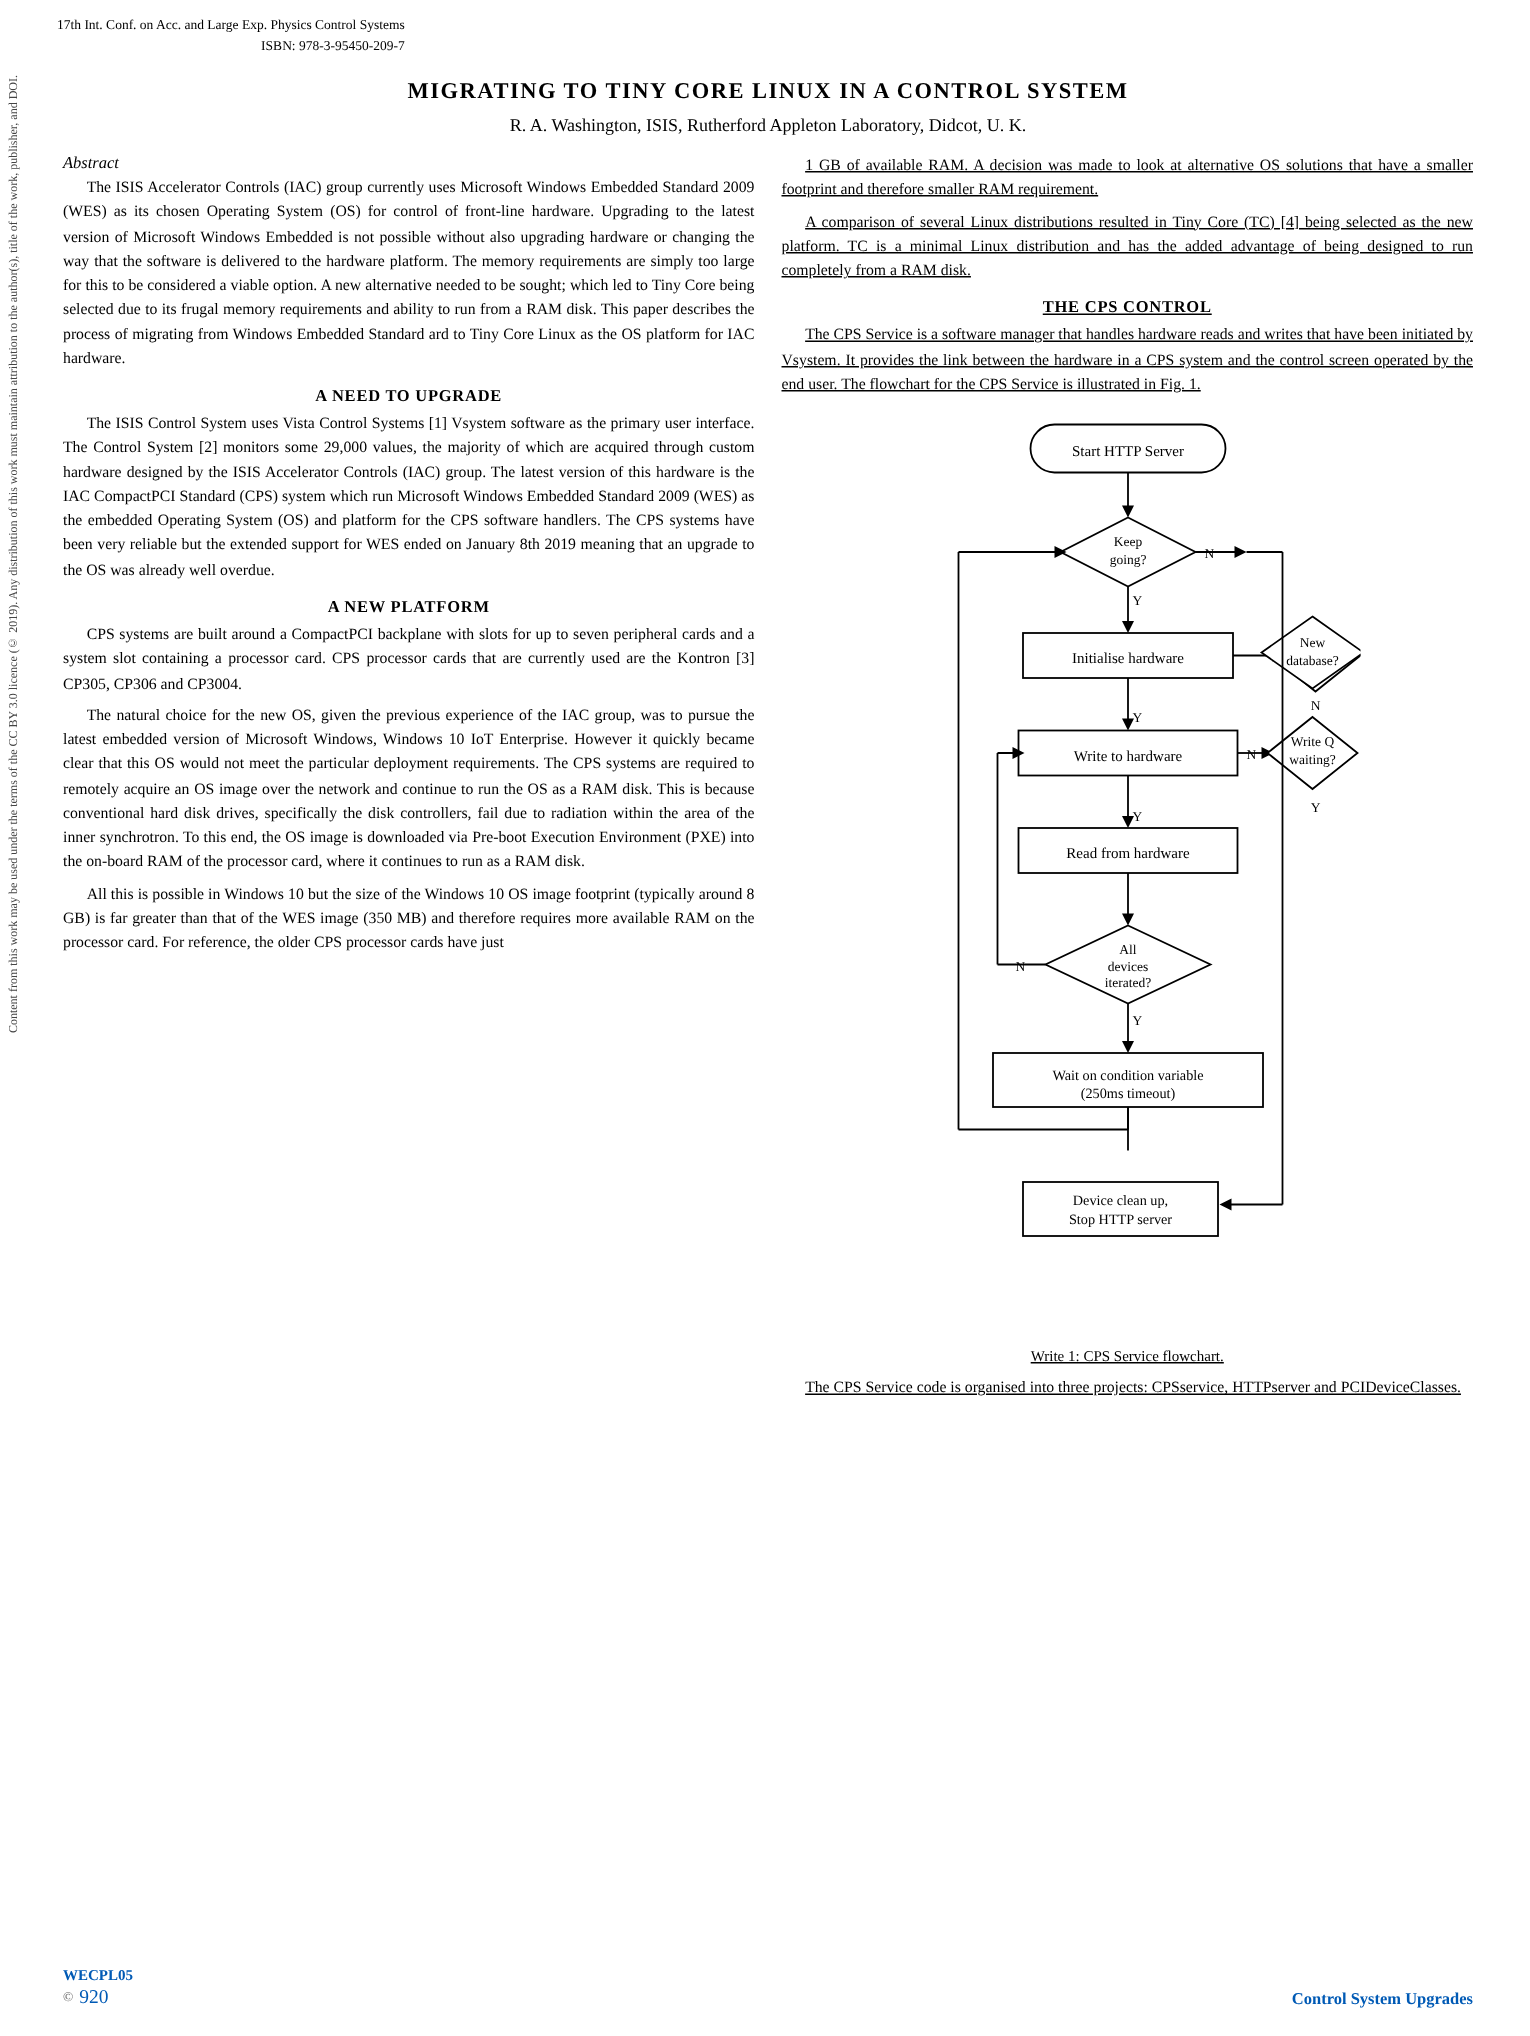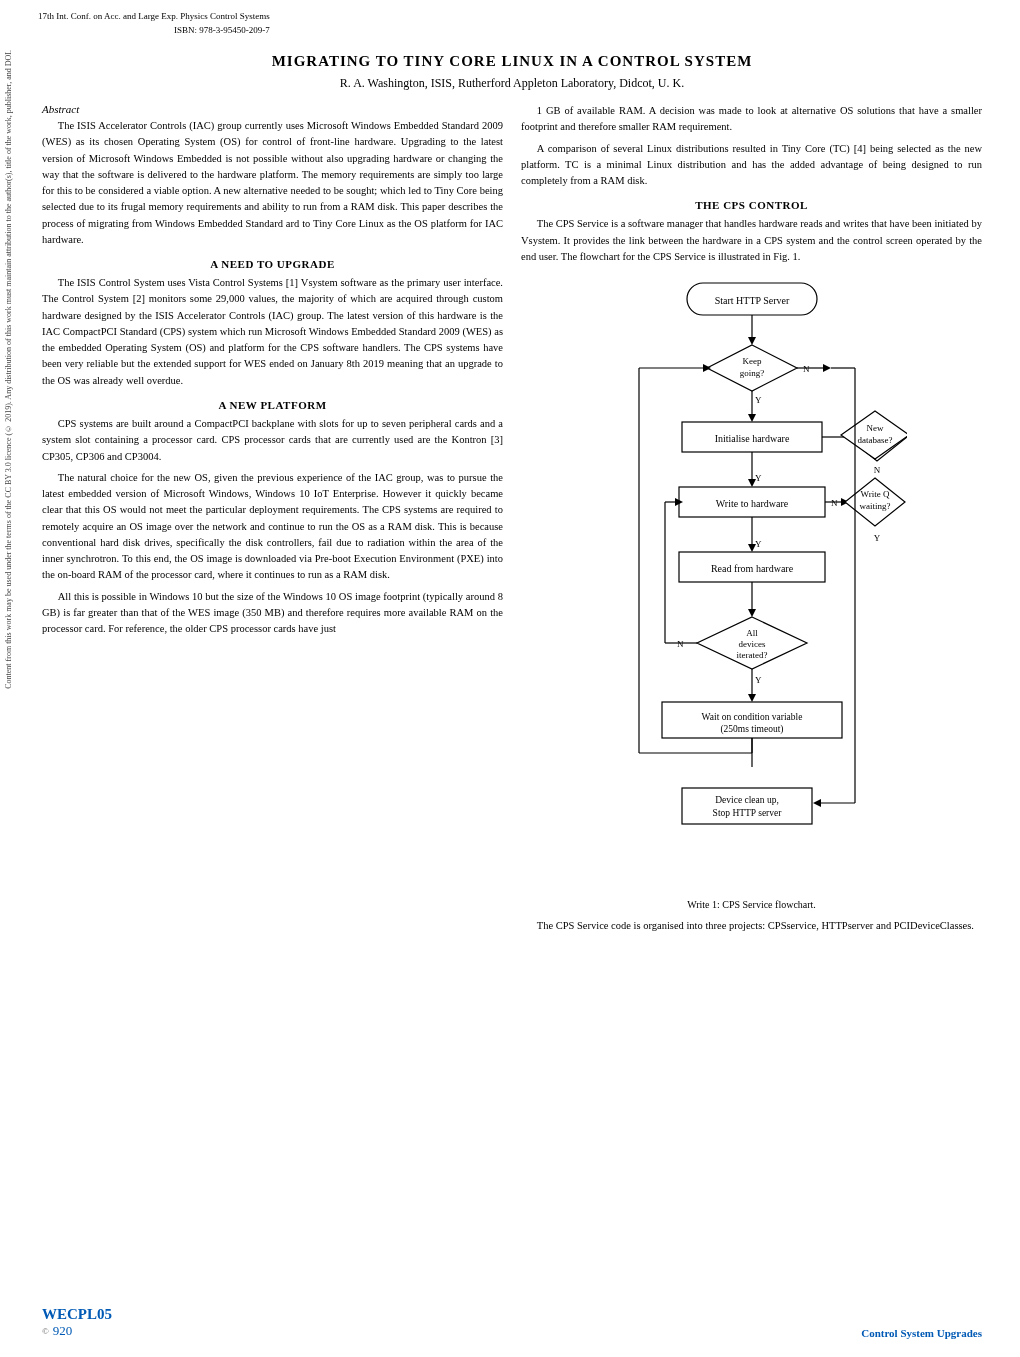--- a/index.html
+++ b/index.html
@@ -79,20 +79,21 @@
       gap: 18px;
       width: 100%;
     }
     .col-left {
       flex: 1;
       min-width: 0;
     }
     .col-right {
       flex: 1;
       min-width: 0;
+      text-decoration: underline;
     }
 
     .section-title {
       text-align: center;
       font-weight: bold;
       font-size: 11px;
       margin: 10px 0 5px 0;
       letter-spacing: 0.5px;
     }
 
@@ -141,21 +142,21 @@
       justify-content: space-between;
       padding: 0 38px 0 30px;
       margin-left: 12px;
     }
     .footer-left {
       display: flex;
       flex-direction: column;
     }
     .footer-wecpl {
       color: #005ab5;
-      font-size: 15px;
+      font-size: 10px;
       font-weight: bold;
     }
     .footer-num {
       font-size: 13px;
       color: #005ab5;
     }
     .footer-right {
       color: #005ab5;
       font-size: 11px;
       font-weight: bold;

